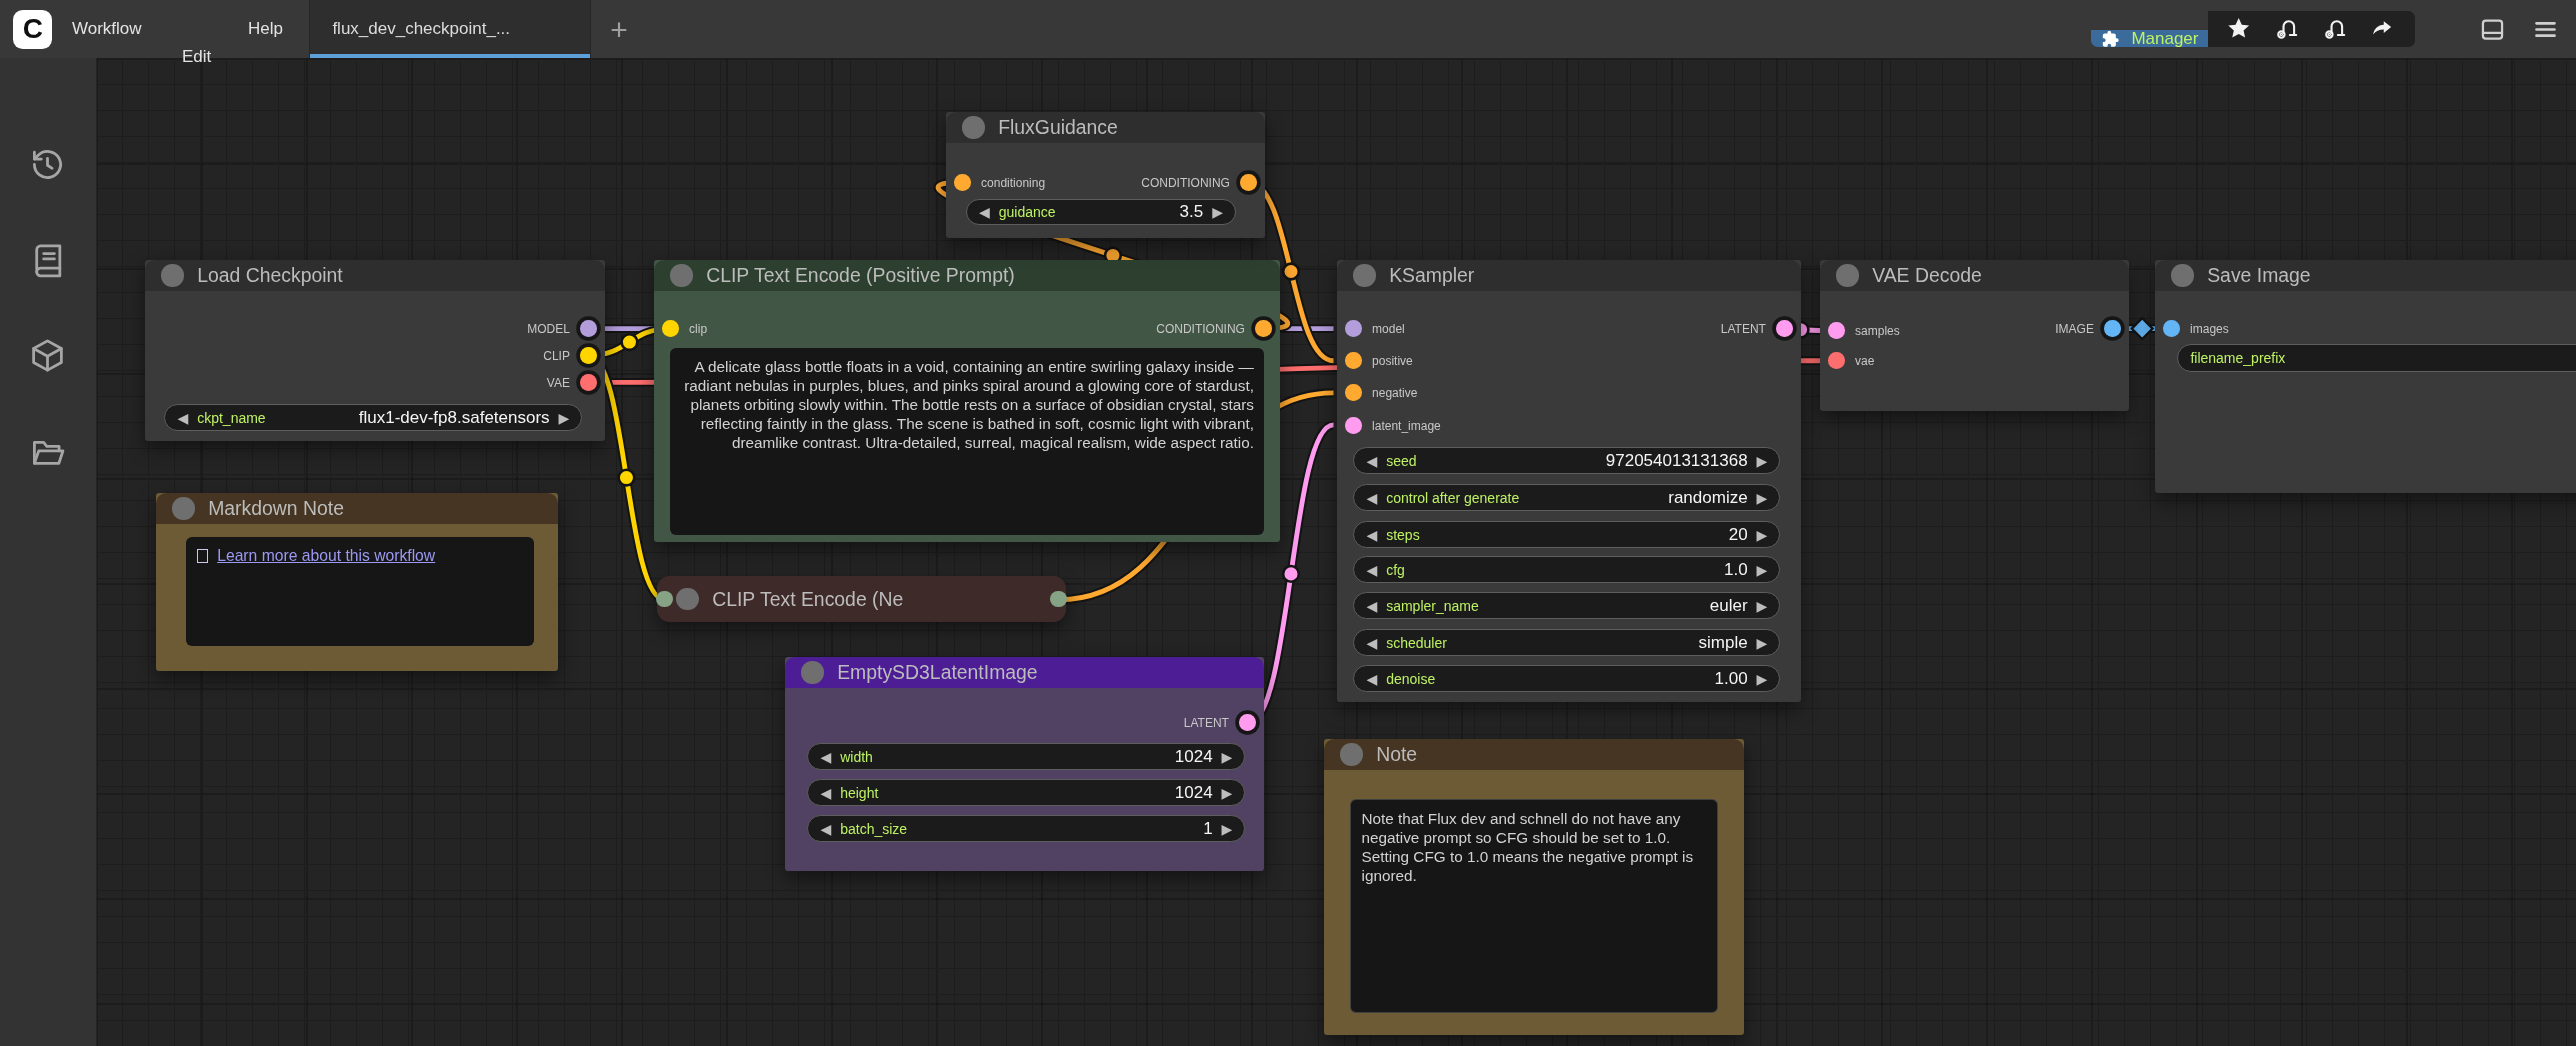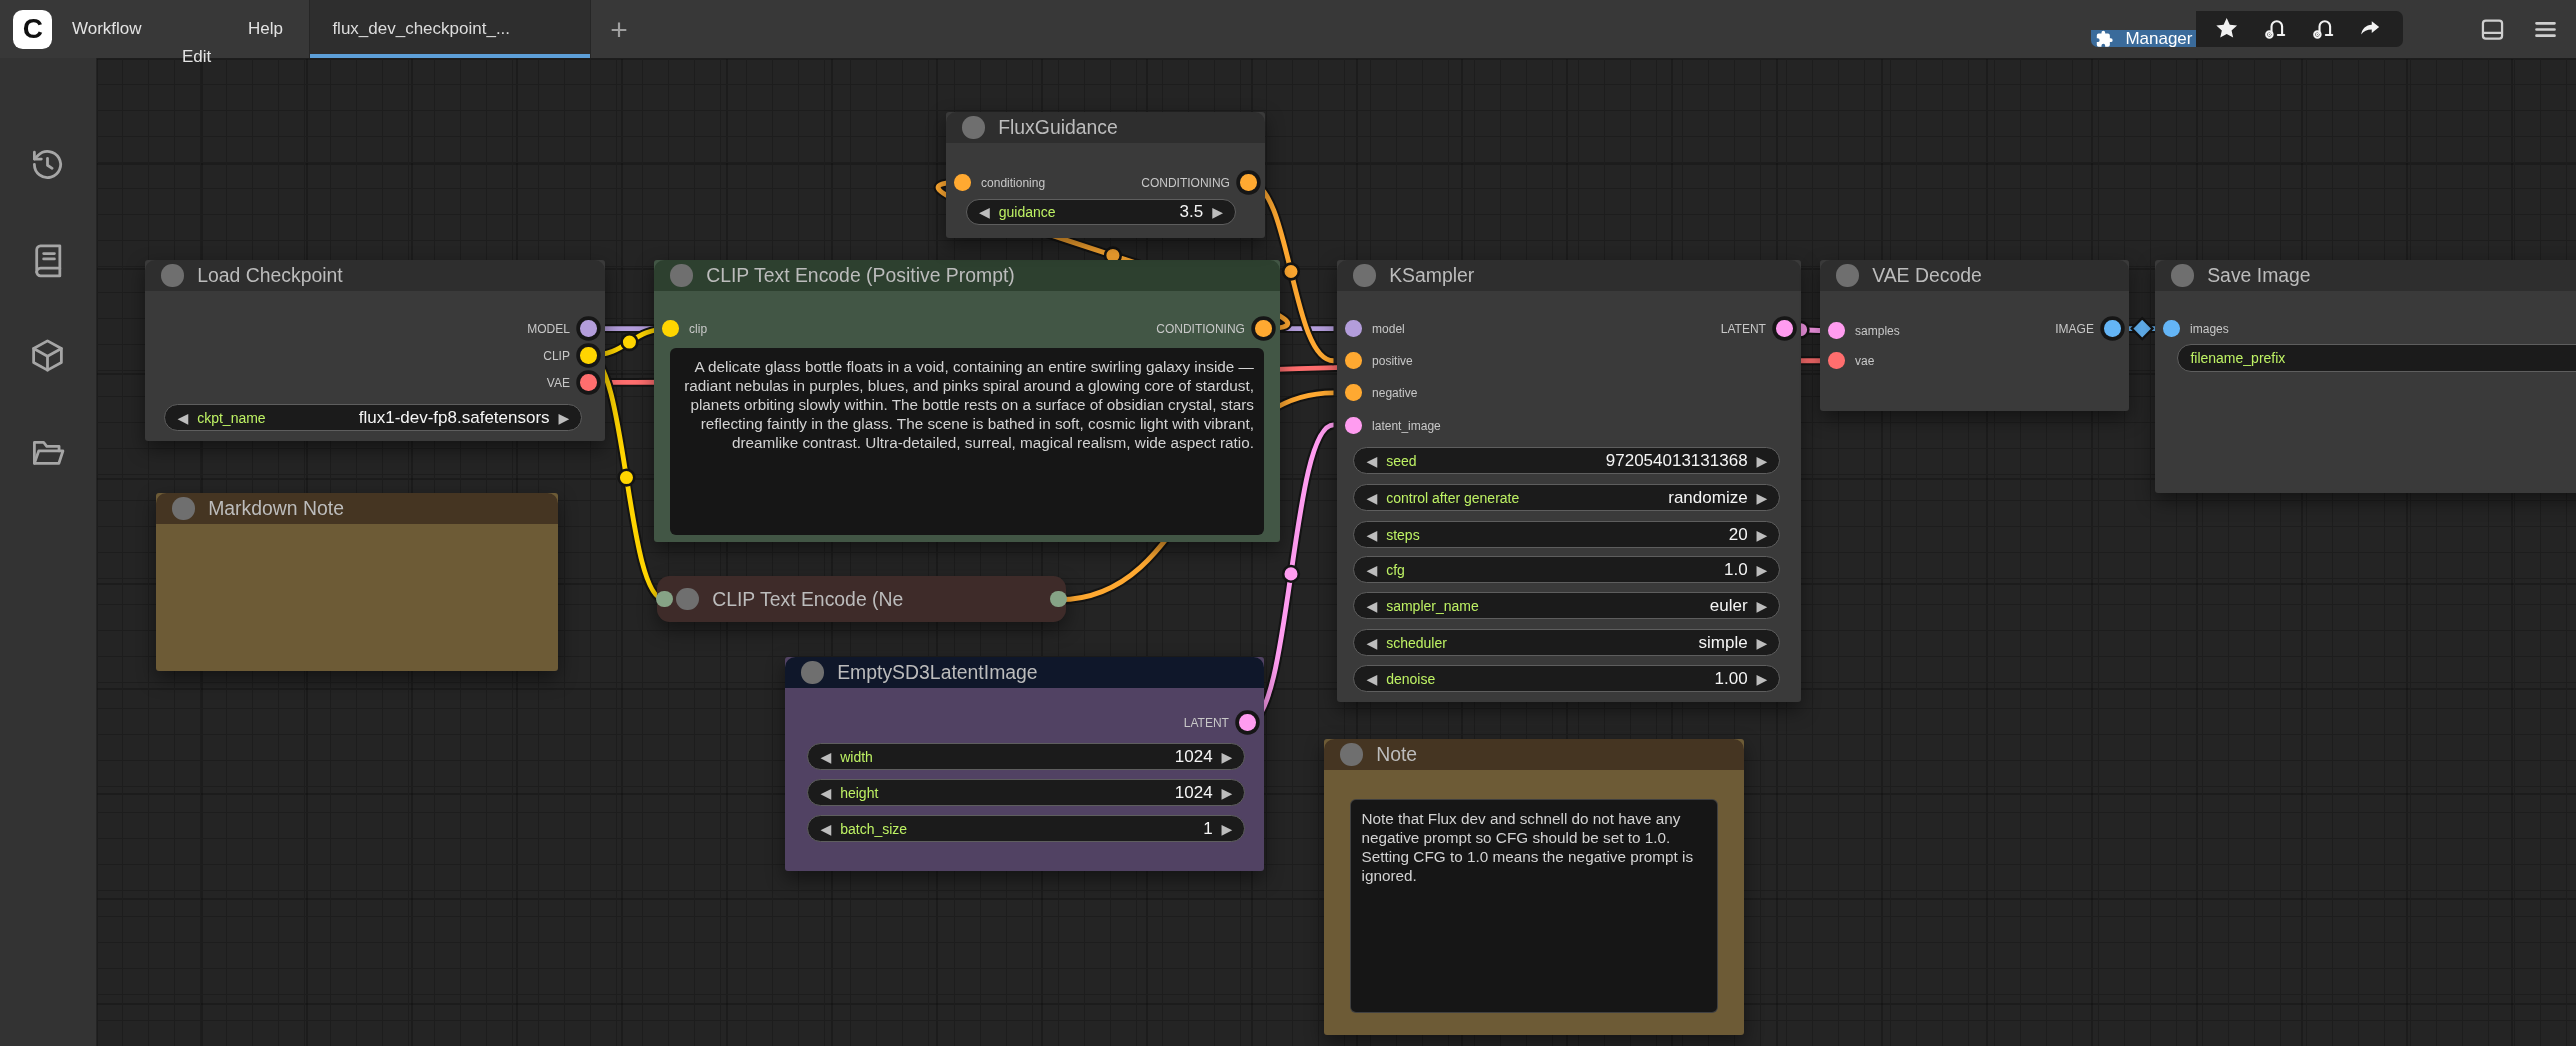--- a/index.html
+++ b/index.html
@@ -18,42 +18,42 @@
   .topbar{position:absolute;left:0;top:0;width:2576px;height:58px;background:#383838;z-index:40;display:flex;align-items:center;}
   .logo{position:absolute;left:13.4px;top:9.7px;width:39px;height:39px;background:#fff;border-radius:9.7px;
         display:flex;align-items:center;justify-content:center;color:#101010;font-weight:bold;font-size:28px;}
   .menu-item{position:absolute;top:0;height:58px;display:flex;align-items:center;color:#e3e3e3;font-size:17px;cursor:default;}
   .m-workflow{left:72px;} .m-edit{left:182px;margin-top:28px;} .m-help{left:248px;}
   .tab{position:absolute;left:309px;top:0;width:282px;height:58px;background:#2e2e2e;border-left:1.5px solid #262626;border-right:1.5px solid #262626;
        display:flex;align-items:center;padding-left:22.4px;box-sizing:border-box;color:#dcdcdc;font-size:17px;}
   .tab-underline{position:absolute;left:0;bottom:0;width:100%;height:3.7px;background:#5d9fd8;}
   .newtab{position:absolute;left:602px;top:12.7px;width:34px;height:34px;color:#9f9f9f;font-size:30px;display:flex;align-items:center;justify-content:center;}
   .mgr-group{position:absolute;left:2091px;top:11.2px;height:36px;display:flex;border-radius:6.7px;overflow:hidden;}
-  .mgr-btn{background:#3a6b9b;color:#ffffff;font-size:17px;display:flex;align-items:center;gap:9px;padding:0 3px;margin-top:19px;}
+  .mgr-btn{background:#3a6b9b;color:#bef264;font-size:17px;display:flex;align-items:center;gap:9px;padding:0 9px;margin-top:19px;}
   .icon-pill{background:#212121;display:flex;align-items:center;padding:0 7.5px;}
   .pill-icon{width:48px;height:36px;display:flex;align-items:center;justify-content:center;color:#f2f2f2;}
   .bar-icon{position:absolute;top:15px;width:30px;height:28px;color:#cfcfcf;display:flex;align-items:center;justify-content:center;}
   .bi-panel{left:2477px;} .bi-menu{left:2530px;}
 
   
   .sidebar{position:absolute;left:0;top:58px;width:96px;bottom:0;background:#333333;border-right:1.5px solid #242424;z-index:40;}
   .side-icon{position:absolute;left:29px;width:37px;height:37px;color:#a6a6a6;}
   .si-0{top:88px;} .si-1{top:184px;} .si-2{top:279px;} .si-3{top:376px;}
 
   
   svg.wires{position:absolute;left:0;top:0;z-index:1;}
 
   
   .node{position:absolute;z-index:2;border-radius:3px;background:#3a3a3a;box-shadow:0 7.5px 19.4px rgba(0,0,0,.45);}
   .node .hd{position:absolute;left:0;top:0;right:0;height:31px;background:#2e2e2e;border-radius:10.5px 10.5px 0 0;
             display:flex;align-items:center;gap:13.4px;padding-left:16.4px;box-sizing:border-box;}
   .tdot{width:22.4px;height:22.4px;border-radius:50%;background:#6f6f6f;flex:0 0 auto;}
   .ntitle{color:#bcbcbc;font-size:19.4px;white-space:nowrap;overflow:hidden;}
   .th-green{background:#425645;text-align:right;} .th-green .hd{background:#2d402f;}
-  .th-purple{background:#514263;} .th-purple .hd{background:#0f172a;align-items:center;}
+  .th-purple{background:#514263;} .th-purple .hd{background:#4c1d95;align-items:center;}
   .th-note{background:#6d5b36;} .th-note .hd{background:#453522;}
   .collapsed{background:#3e2b29;border-radius:12.7px;display:flex;align-items:center;gap:13.4px;padding-left:19.4px;box-sizing:border-box;}
 
   .slot{position:absolute;height:27px;display:flex;align-items:center;gap:10.5px;}
   .slot.in{left:8.2px;} .slot.out{right:8.2px;flex-direction:row-reverse;}
   .sdot{width:16.4px;height:16.4px;border-radius:50%;flex:0 0 auto;}
   .slot.out .sdot{box-shadow:0 0 0 3.7px #161616;}
   .slabel{color:#c8c8c8;font-size:12px;white-space:nowrap;}
 
   .widget{position:absolute;background:#1b1b1b;border:1.5px solid #5e5e5e;border-radius:746px;display:flex;align-items:center;
@@ -288,20 +288,21 @@
         <div class="widget" style="left: 22.4px; top: 84px; width: 418px; height: 28px;">
           <span class="wlabel">filename_prefix</span>
           <span class="wvalue"></span>
         </div>
       </div>
       <div class="node th-note" style="left: 156px; top: 493px; width: 402px; height: 178px;">
         <div class="hd">
           <span class="tdot"></span>
           <span class="ntitle">Markdown Note</span>
         </div>
+        <div class="tbox" style="left: 30px; top: 44px; width: 348px; height: 109px;"><span class="mdsquare"></span><span class="mdlink">Learn more about this workflow</span></div>
       </div>
       <div class="node collapsed" style="left: 657px; top: 576px; width: 409px; height: 46px;">
         <span class="cdot left"></span>
         <span class="tdot"></span>
         <span class="ntitle">CLIP Text Encode (Ne</span>
         <span class="cdot right"></span>
       </div>
       <div class="node th-purple" style="left: 785px; top: 657px; width: 479px; height: 214px;">
         <div class="hd">
           <span class="tdot"></span>

